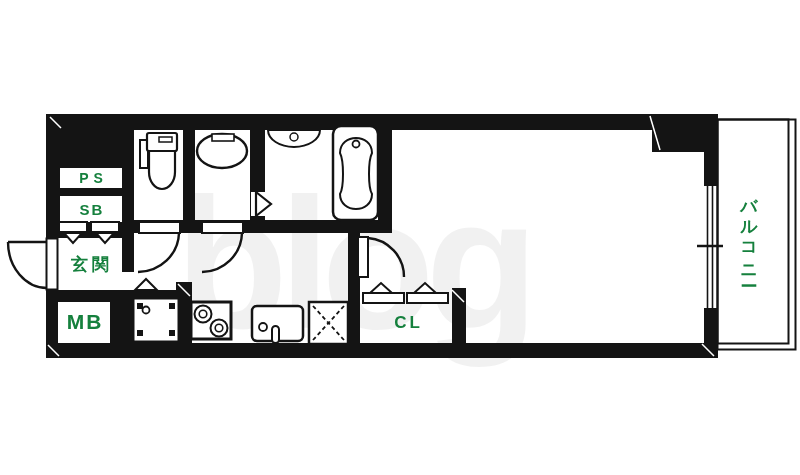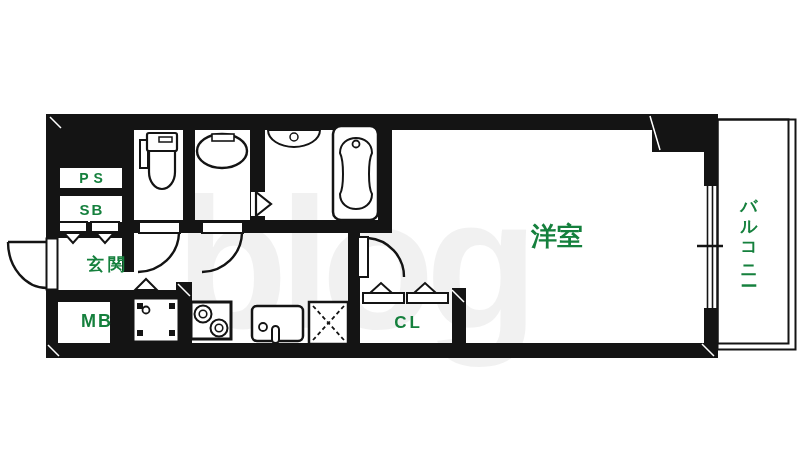--- a/index.html
+++ b/index.html
@@ -3,22 +3,22 @@
 <meta charset="utf-8">
 <style>
   html,body{margin:0;padding:0;background:#fff;}
   #plan{position:relative;width:800px;height:475px;background:#ffffff;overflow:hidden;
         font-family:"Liberation Sans","DejaVu Sans",sans-serif;}
   #plan svg{position:absolute;left:0;top:0;}
   .lbl{position:absolute;color:#15803d;font-weight:bold;white-space:nowrap;
        transform:translate(-50%,-50%);line-height:1;}
   .lbl-ps{left:91px;top:178px;font-size:14px;letter-spacing:5px;padding-left:5px;}
   .lbl-sb{left:91px;top:209px;font-size:15px;letter-spacing:2px;padding-left:2px;}
-  .lbl-genkan{left:106px;top:264px;font-size:17px;letter-spacing:4px;padding-left:4px;}
-  .lbl-mb{left:96px;top:321px;font-size:18px;letter-spacing:2px;padding-left:2px;}
+  .lbl-genkan{left:90px;top:264px;font-size:17px;letter-spacing:4px;padding-left:4px;}
+  .lbl-mb{left:84px;top:321px;font-size:21px;letter-spacing:2px;padding-left:2px;}
   .lbl-cl{left:407px;top:322px;font-size:17px;letter-spacing:3px;padding-left:3px;}
   .lbl-room{left:557px;top:236px;font-size:26px;text-align:center;line-height:35px;}
   .lbl-balcony{left:749px;top:233px;font-size:17px;writing-mode:vertical-rl;
                letter-spacing:3px;transform:translate(-50%,-50%);}
   .watermark{position:absolute;left:175px;top:158px;font-size:185px;font-weight:bold;
              color:#000;opacity:0.05;letter-spacing:-9px;pointer-events:none;}
 </style>
 </head>
 <body>
 
@@ -179,16 +179,15 @@
       <rect x="717.5" y="119.5" width="71" height="224"></rect>
     </g>
   </svg>
 
   <div class="lbl lbl-ps">PS</div>
   <div class="lbl lbl-sb">SB</div>
   <div class="lbl lbl-genkan">玄関</div>
   <div class="lbl lbl-mb">MB</div>
   <div class="lbl lbl-cl">CL</div>
   <div class="lbl lbl-room">
-    <div>洋室</div>
   </div>
   <div class="lbl lbl-balcony">バルコニー</div>
 </div>
 
 </body></html>

